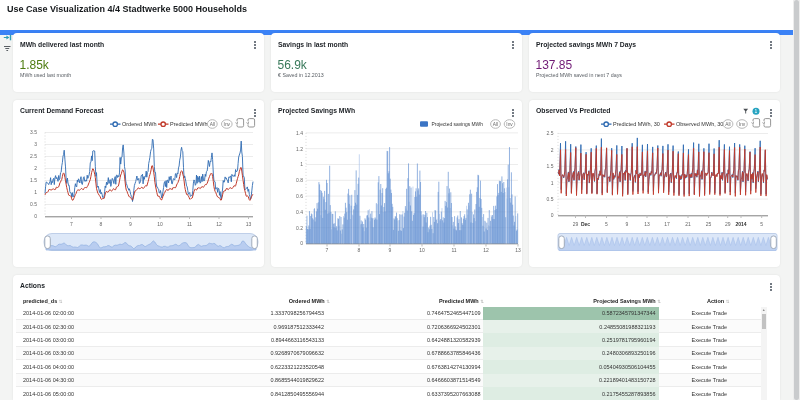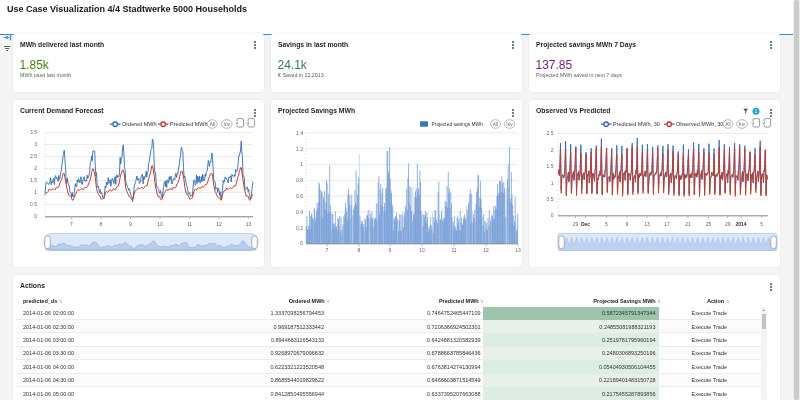--- a/index.html
+++ b/index.html
@@ -1,18 +1,18 @@
 <!DOCTYPE html>
 <html><head><meta charset="utf-8">
 <style>
 * { margin:0; padding:0; box-sizing:border-box; }
 html,body { width:800px; height:400px; overflow:hidden;
   font-family:"Liberation Sans", sans-serif; background:#f3f4f3; }
 .hdr { position:absolute; left:0; top:0; width:793px; height:35px; background:#fff;
-  border-bottom:1px solid #3b82f6; }
+  border-bottom:5px solid #3b82f6; }
 .hdr .t { position:absolute; left:7px; top:3.5px; font-size:9px; font-weight:bold; color:#16191c; }
 .card { position:absolute; background:#fff; border-radius:4px; box-shadow:0 0 2px rgba(0,0,0,.09); }
 .ctitle { position:absolute; font-size:6.8px; font-weight:bold; color:#1c2025; }
 .kval { position:absolute; font-size:12px; }
 .ksub { position:absolute; font-size:5.3px; color:#5b6066; }
 .dots { position:absolute; width:2px; }
 .dots i { display:block; width:1.6px; height:1.6px; border-radius:50%; background:#57606a; margin-bottom:1.4px; }
 .axl { font-size:5px; fill:#666; font-family:"Liberation Sans",sans-serif; }
 .axl.bold { font-weight:bold; fill:#333; }
 .leg { font-size:5.5px; fill:#333; font-family:"Liberation Sans",sans-serif; }
@@ -56,21 +56,21 @@
   </div>
 <div class="kval" style="left:19.5px;top:58px;color:#4d7c0f">1.85k</div>
 <div class="ksub" style="left:20px;top:71.5px">MWh used last month</div>
 
 <div class="ctitle" style="left:278px;top:40.5px">Savings in last month</div>
 <div class="dots" style="left:512px;top:41px">
     <i></i>
     <i></i>
     <i></i>
   </div>
-<div class="kval" style="left:277.5px;top:58px;color:#38795a">24.1k</div>
+<div class="kval" style="left:277.5px;top:58px;color:#38795a">56.9k</div>
 <div class="ksub" style="left:278px;top:71.5px">€ Saved in 12.2013</div>
 
 <div class="ctitle" style="left:536px;top:40.5px">Projected savings MWh 7 Days</div>
 <div class="dots" style="left:770px;top:41px">
     <i></i>
     <i></i>
     <i></i>
   </div>
 <div class="kval" style="left:535.5px;top:58px;color:#701a75">137.85</div>
 <div class="ksub" style="left:536px;top:71.5px">Projected MWh saved in next 7 days</div>

